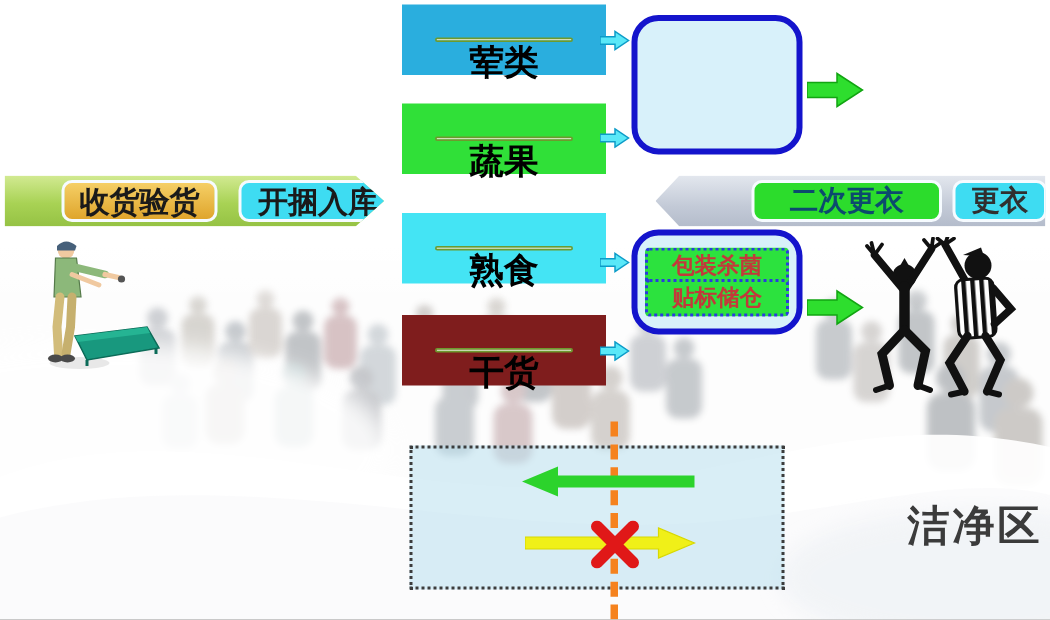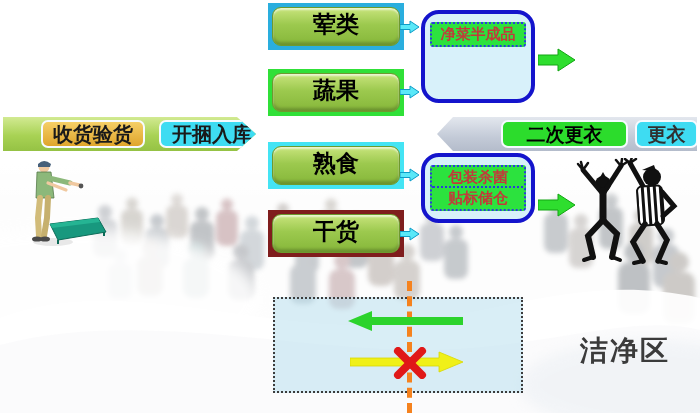--- a/index.html
+++ b/index.html
@@ -6,21 +6,21 @@
   *{box-sizing:border-box;}
   .stage{
     position:relative;width:700px;height:413px;overflow:hidden;
     background:#fdfdfd;
     font-family:"DejaVu Sans","Liberation Sans",sans-serif;
     margin:0 auto;
   }
   .bg{position:absolute;inset:0;z-index:0;}
 
   
-  .cat{position:absolute;left:268px;width:136px;height:47px;padding:4px;z-index:2;}
+  .cat{position:absolute;left:268px;width:136px;height:47px;padding:22px;z-index:2;}
   .cat.f-cyan{background:#2aaede;}
   .cat.f-green{background:#30e038;}
   .cat.f-lcyan{background:#44e4f4;}
   .cat.f-dgreen{background:#7f1d1d;}
   .cat-btn{
     width:100%;height:100%;border:1px solid #6d9a2e;border-radius:9px;
     background:linear-gradient(180deg,#c8e47c 0%,#9cc94e 45%,#86b73a 100%);
     box-shadow:inset 0 2px 2px rgba(255,255,255,.65), inset 0 -3px 3px rgba(0,0,0,.2);
     color:#000;font-weight:bold;font-size:23px;line-height:33px;text-align:center;
   }
@@ -52,21 +52,21 @@
     position:absolute;left:437px;top:117px;width:260px;height:34px;z-index:2;
     background:linear-gradient(180deg,#e3e7ee 0%,#c3cad7 60%,#b4bccb 100%);
     clip-path:polygon(16px 0,100% 0,100% 100%,16px 100%,0 50%);
   }
   .pill{
     position:absolute;top:3px;height:28px;border-radius:7px;border:2px solid #f6fbff;
     font-weight:bold;text-align:center;white-space:nowrap;margin-left:28px;
   }
   .pill.orange{left:10px;width:104px;background:linear-gradient(180deg,#f5cf66,#dfa52c);color:#1a1a1a;font-size:20px;line-height:24px;}
   .pill.cyan1{left:128px;width:106px;background:#3edcf2;color:#1a1a1a;font-size:20px;line-height:24px;}
-  .pill.green{left:36px;width:127px;background:#2cdc2c;color:#000000;font-size:19px;line-height:24px;}
+  .pill.green{left:36px;width:127px;background:#2cdc2c;color:#0c4a6e;font-size:19px;line-height:24px;}
   .pill.cyan2{left:170px;width:63px;background:#3edcf2;color:#303030;font-size:19px;line-height:24px;}
 
   
   .worker{position:absolute;left:8px;top:156px;width:105px;height:95px;z-index:2;}
   .dancers{position:absolute;left:570px;top:158px;width:118px;height:108px;z-index:2;}
 
   
   .passbox{
     position:absolute;left:273px;top:297px;width:250px;height:96px;z-index:1;
     background:rgba(185,224,238,.55);border:2px dotted #3c3c3c;
@@ -76,21 +76,21 @@
     border-left:5px dashed #f5821e;
   }
   .barrow{position:absolute;z-index:4;}
   .redx{position:absolute;left:393px;top:347px;width:34px;height:32px;z-index:5;}
 
   .zone{
     position:absolute;z-index:2;font-weight:bold;color:#3b3b3b;text-align:center;
     letter-spacing:2px;white-space:nowrap;
   }
   .zone.left{left:90px;top:328px;width:180px;font-size:30px;}
-  .zone.right{left:555px;top:332px;width:140px;font-size:28px;}
+  .zone.right{left:555px;top:332px;width:140px;font-size:28px;text-align:right;}
 </style>
 </head>
 <body>
 
 <div class="stage">
 
   <svg class="bg" viewBox="0 0 700 413" width="700" height="413">
     <defs>
       <filter id="blur2">
           <feGaussianBlur stdDeviation="2.6"></feGaussianBlur>
@@ -232,21 +232,20 @@
     <div class="cat-btn">熟食</div>
   </div>
   <div class="cat f-green" style="top:69px">
     <div class="cat-btn">蔬果</div>
   </div>
   <div class="cat f-dgreen" style="top:210px">
     <div class="cat-btn">干货</div>
   </div>
 
   <div class="pbox" style="top:10px;height:93px">
-    <div class="strip" style="top:8px">净菜半成品</div>
   </div>
   <div class="pbox" style="top:153px;height:70px">
     <div class="strip" style="top:8px">包装杀菌</div>
     <div class="strip" style="bottom:8px">贴标储仓</div>
   </div>
 
   <svg class="carrow" style="top:20px" viewBox="0 0 20 14">
       <polygon points="0,4.5 10,4.5 10,1 19,7 10,13 10,9.5 0,9.5" fill="#5ae8f8" stroke="#0d9cc8" stroke-width="1"></polygon>
     </svg>
   <svg class="carrow" style="top:85px" viewBox="0 0 20 14">

